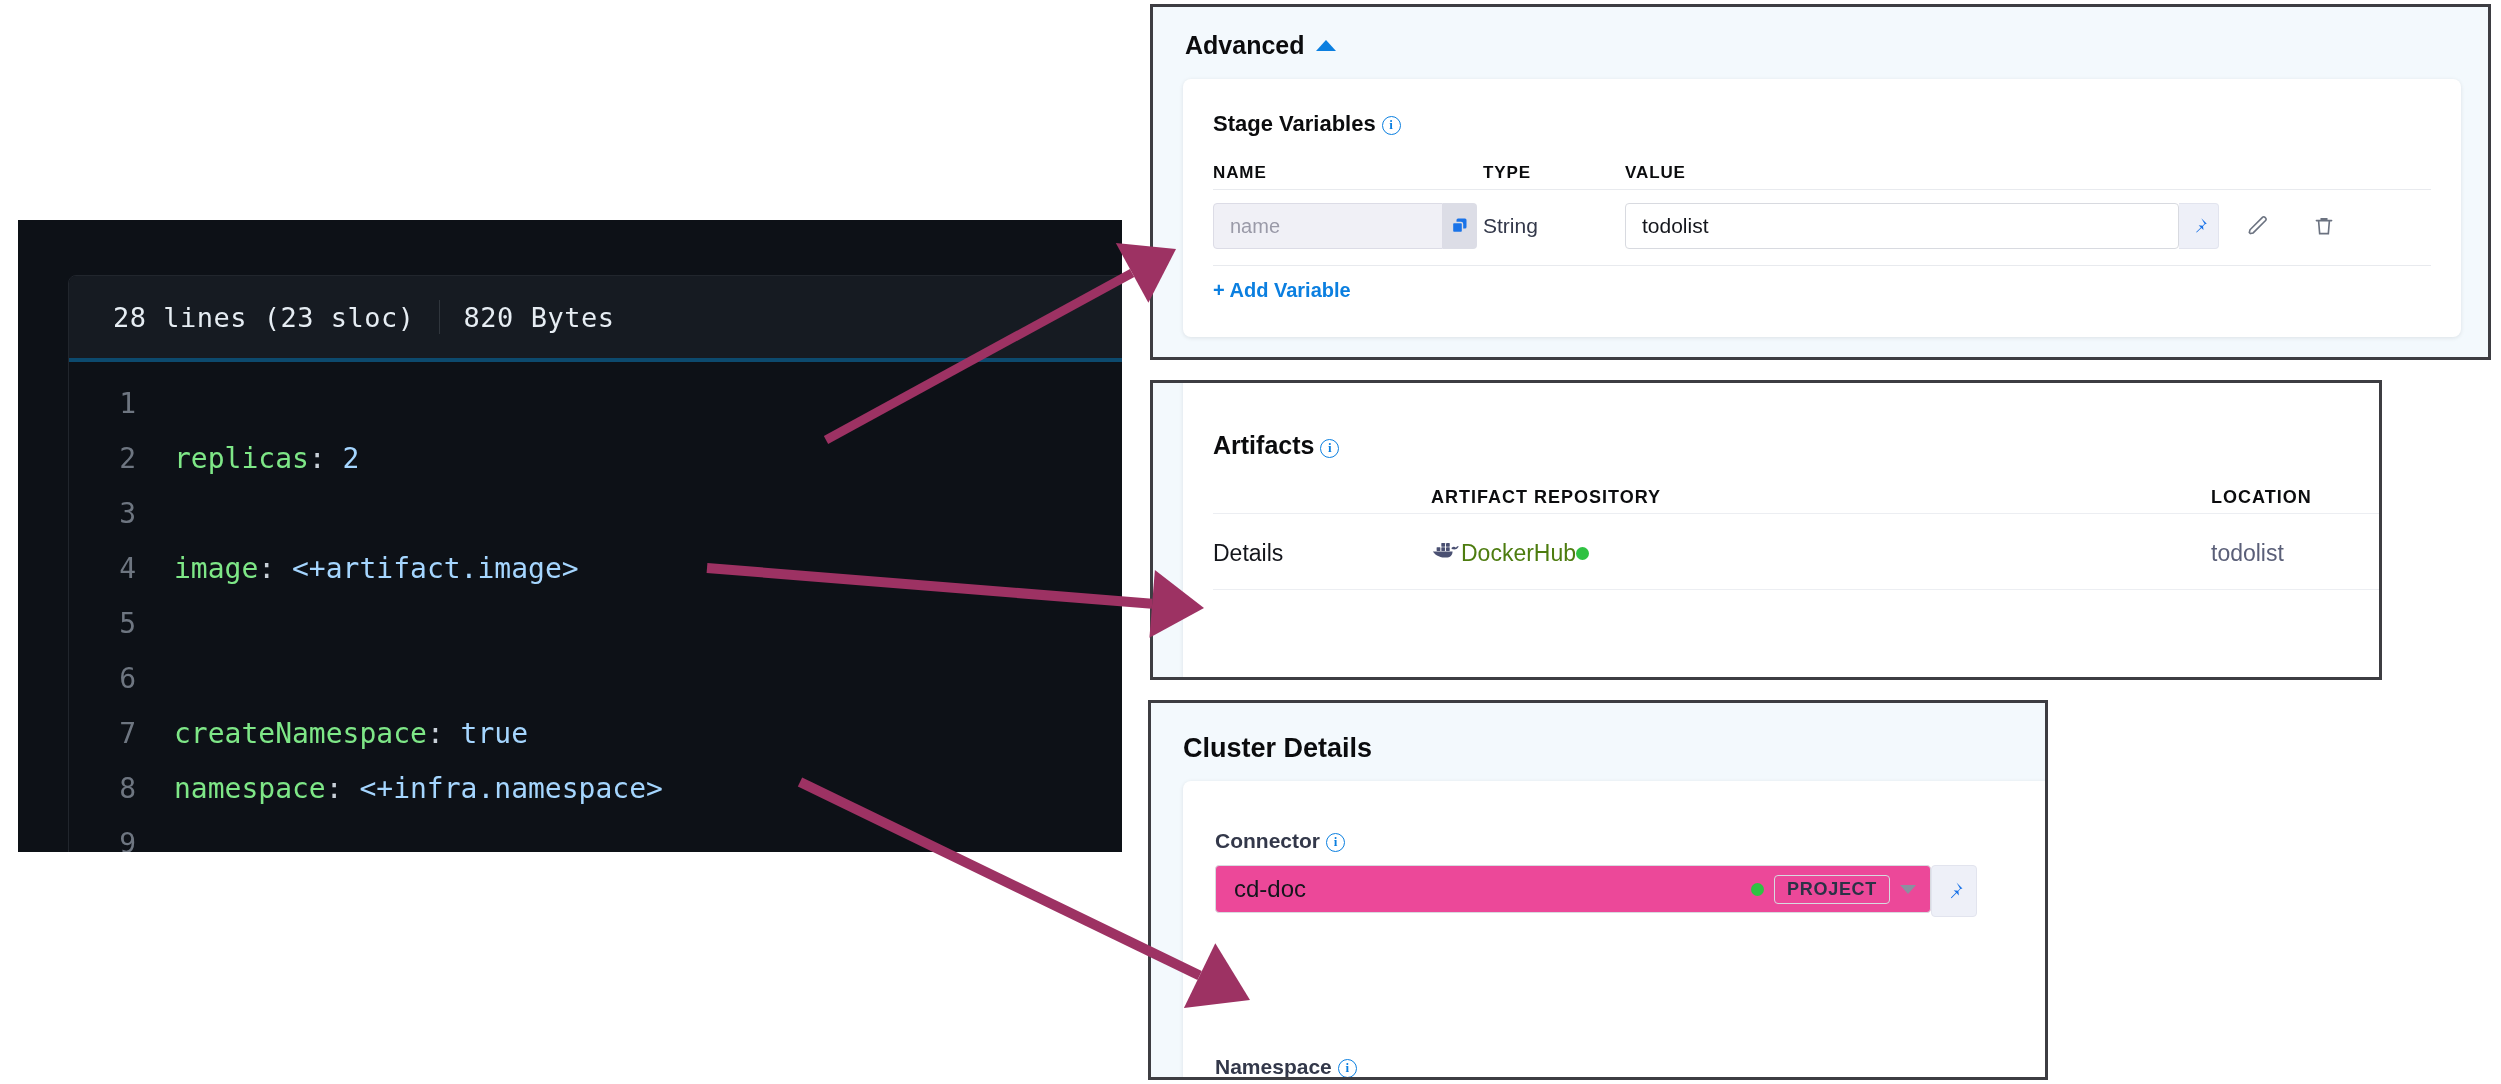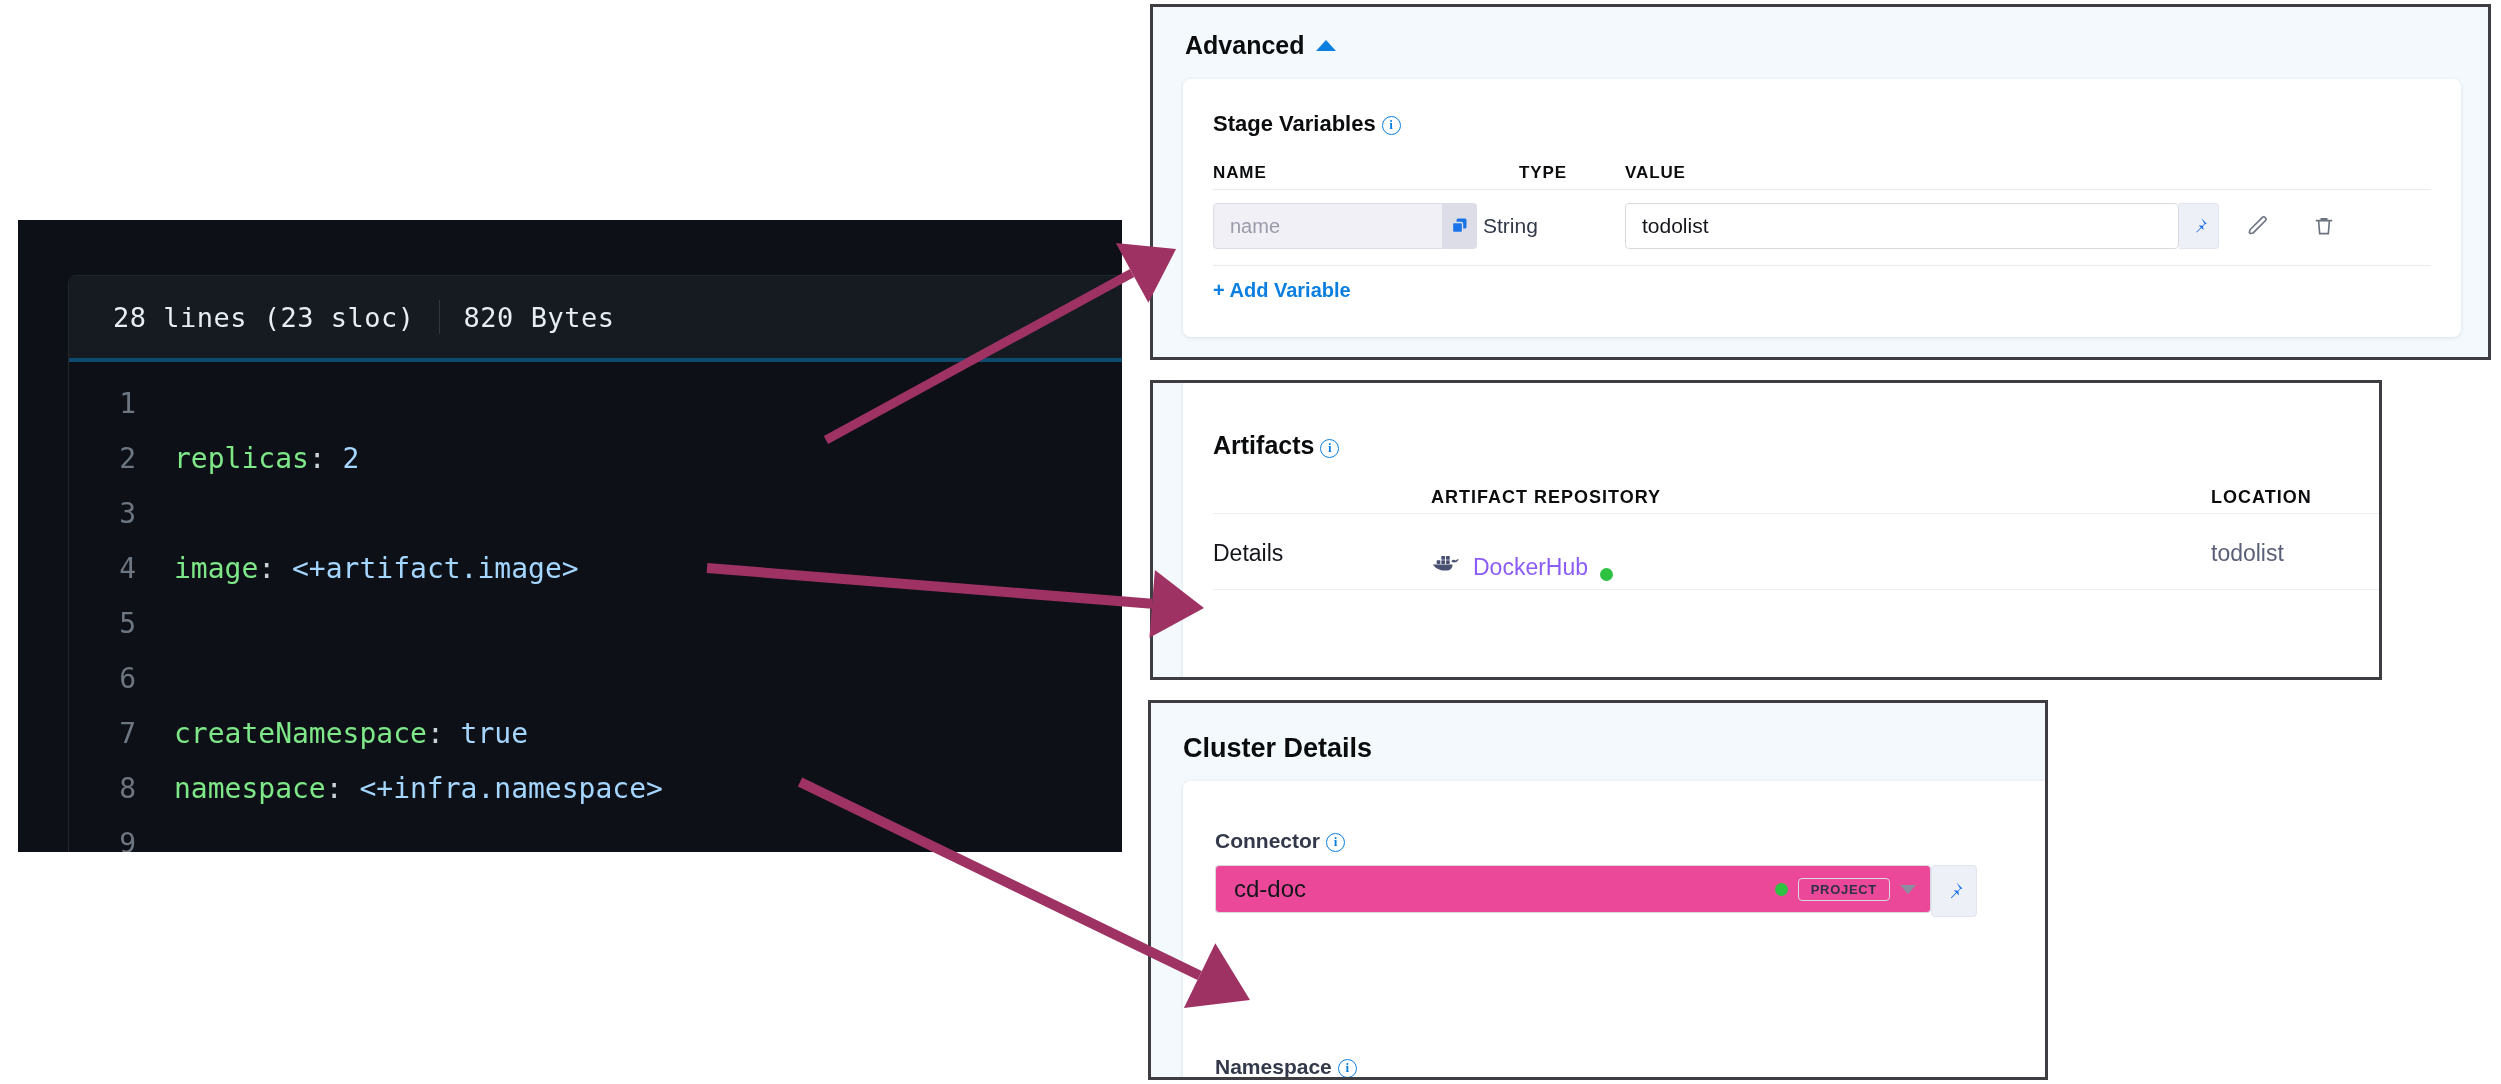--- a/index.html
+++ b/index.html
@@ -123,21 +123,21 @@
     font-family: "Liberation Serif", serif;
     vertical-align: 2px;
     margin-left: 6px;
   }
   .col-hdr {
     position: absolute; top: 84px;
     font-size: 17px; font-weight: bold;
     letter-spacing: 0.9px; color: #0b0c0e;
   }
   #hdr-name  { left: 30px; }
-  #hdr-type  { left: 300px; margin-left: 36px; }
+  #hdr-type  { left: 300px; }
   #hdr-value { left: 442px; }
   .hrule {
     position: absolute; left: 30px; right: 30px;
     height: 1px; background: #e8eaee;
   }
   #rule-top { top: 110px; }
   #rule-bot { top: 186px; }
 
   #var-row { position: absolute; left: 30px; top: 124px; right: 30px; height: 46px; }
   .name-input {
@@ -216,22 +216,22 @@
   #art-rule-top { position: absolute; left: 30px; right: 0; top: 148px; height: 1px; background: #eceef2; }
   #art-rule-bot { position: absolute; left: 30px; right: 0; top: 224px; height: 1px; background: #eceef2; }
   #art-row { position: absolute; left: 30px; top: 160px; right: 0; height: 56px; }
   #art-primary {
     position: absolute; left: 0; top: 0; height: 56px;
     display: flex; align-items: center;
     font-size: 23px; color: #14161c;
   }
   #art-repo {
     position: absolute; left: 218px; top: 0; height: 56px;
-    display: flex; align-items: flex-end; gap: 12px;
-    font-size: 23px; color: #8b5cf6;
+    display: flex; align-items: center; gap: 0;
+    font-size: 23px; color: #4d7c0f;
   }
   .green-dot {
     width: 13px; height: 13px; border-radius: 50%;
     background: #2fc242; display: inline-block;
   }
   #art-location {
     position: absolute; left: 998px; top: 0; height: 56px;
     display: flex; align-items: center;
     font-size: 23px; color: #5a5f78;
   }
@@ -275,21 +275,21 @@
   }
   #connector-pin { top: 84px; }
   #connector-scope {
     position: absolute; right: 14px; top: 0; bottom: 0;
     display: flex; align-items: center; gap: 10px;
   }
   .scope-tag {
     border: 1px solid #d8dae0;
     border-radius: 4px;
     padding: 3px 12px;
-    font-size: 13px; font-weight: bold;
+    font-size: 18px; font-weight: bold;
     letter-spacing: 0.7px;
     color: #2b3246;
   }
   .chev-down {
     width: 0; height: 0;
     border-left: 8px solid transparent;
     border-right: 8px solid transparent;
     border-top: 9px solid #8b90a0;
   }
 

